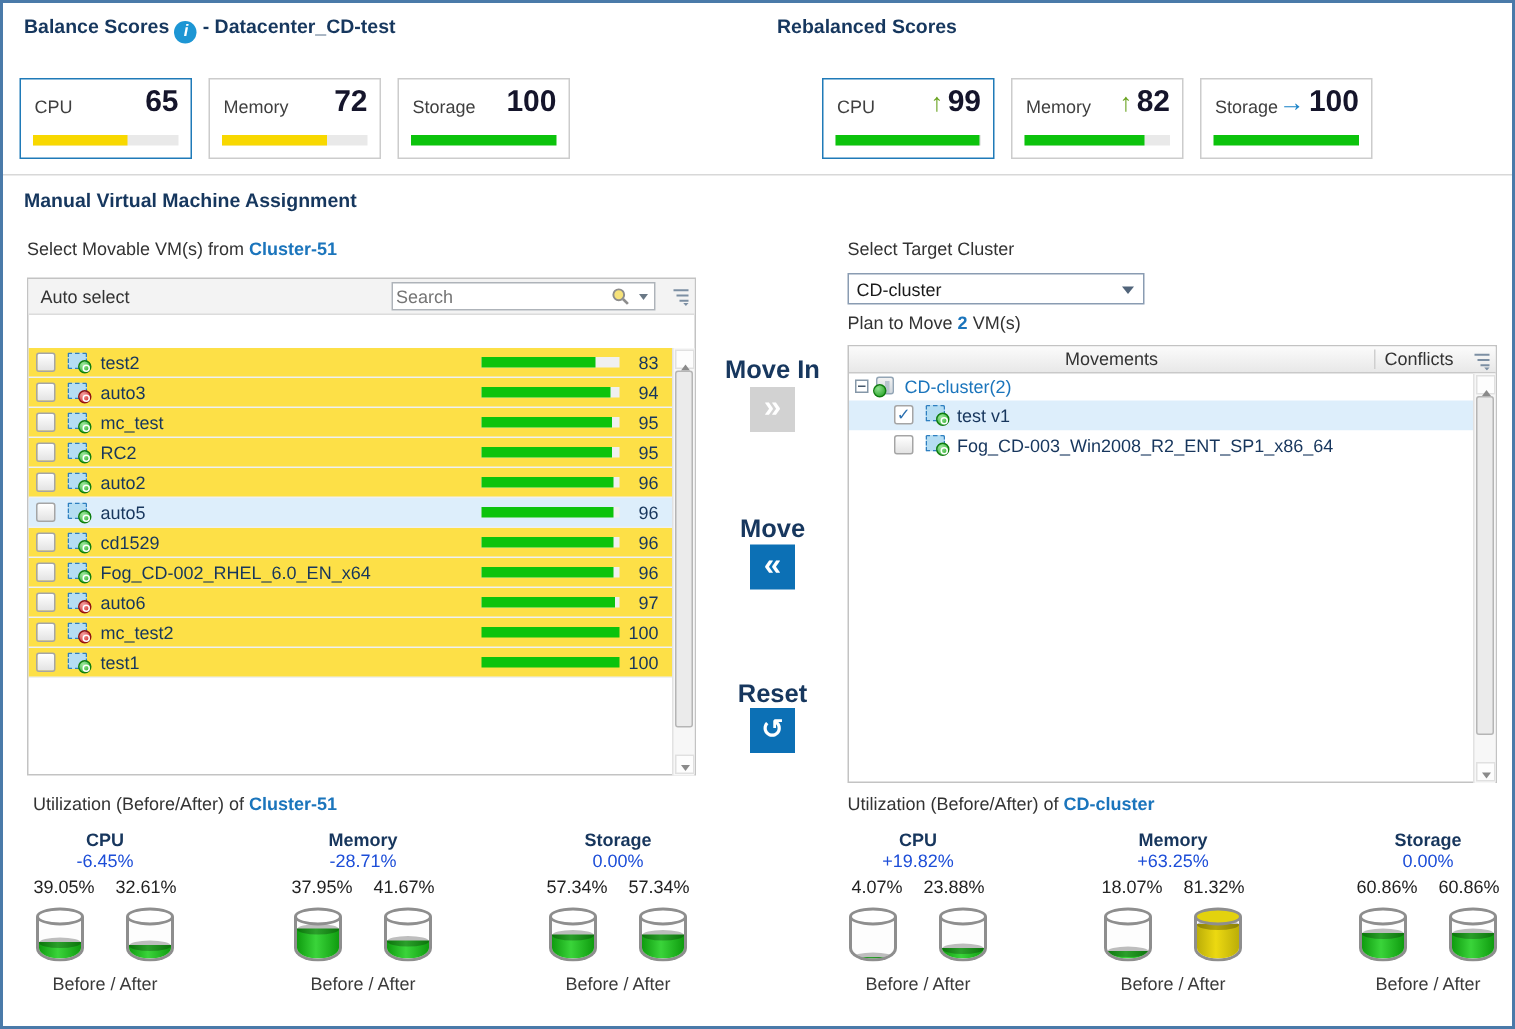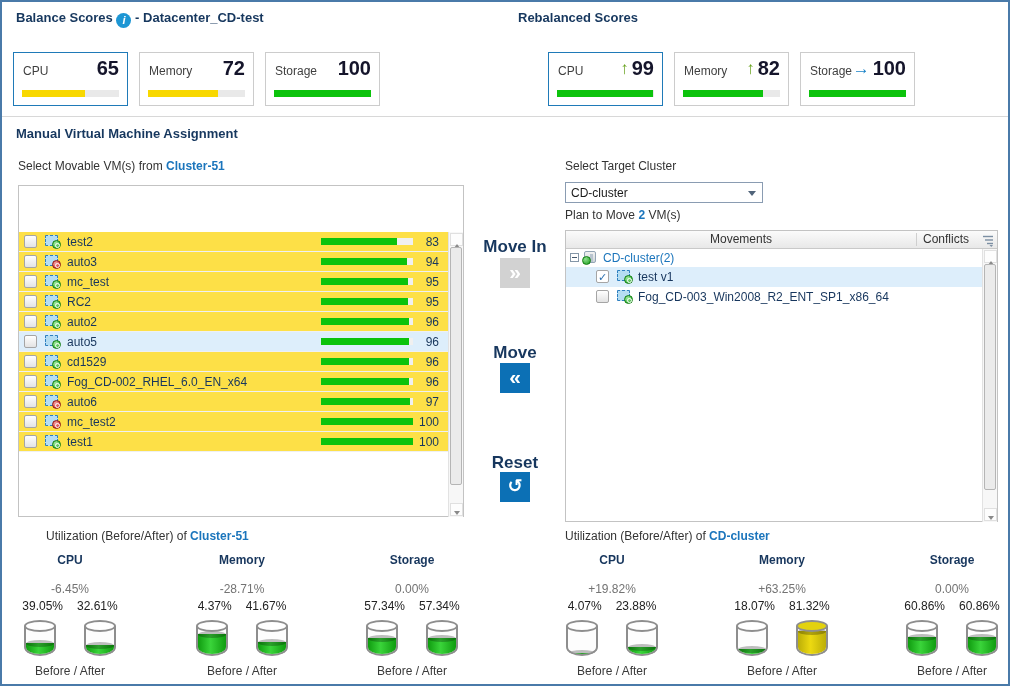--- a/index.html
+++ b/index.html
@@ -94,21 +94,21 @@
   .mv-row { position:relative; height:20px; background:#fff; }
   .mv-row.sel { background:#ddeefb; }
   .mv-row .cb { left:30px; }
   .mv-row .vm-icon { left:51px; }
   .mv-row .vm-name { left:72px; }
 
   
   .util-title { position:absolute; top:527px; font-size:12px; color:#333; }
   .util-group { position:absolute; top:551px; width:130px; text-align:center; }
   .metric-name { font-size:12px; font-weight:bold; color:#17365d; }
-  .delta { margin-top:15px; font-size:12px; color:#737373; }
+  .delta { font-size:12px; color:#1d4ed8; }
   .vals { margin-top:3px; font-size:12px; color:#222; }
   .vals span { margin:0 7px; }
   .cyls { margin-top:7px; display:flex; justify-content:center; gap:28px; }
   .cyl { position:relative; width:32px; height:40px; display:inline-block; }
   .cyl-body { position:absolute; top:6px; left:0; width:32px; height:30px; border-left:2px solid #8e8e8e; border-right:2px solid #8e8e8e;
               border-bottom:2px solid #8e8e8e; border-radius:0 0 16px 16px / 0 0 9px 9px; background:#fdfdfd; overflow:hidden; }
   .cyl-fill { position:absolute; left:0; right:0; bottom:0; }
   .cyl-fill.green { background:linear-gradient(to right,#0f9c0f,#3ad43a 45%,#0f9c0f); }
   .cyl-fill.yellow { background:linear-gradient(to right,#bcae08,#ecd911 45%,#bcae08); }
   .cyl-fill::before { content:""; position:absolute; top:-3px; left:0; right:0; height:7px; border-radius:50%; background:rgba(0,0,0,0.25); }
@@ -195,20 +195,43 @@
   <div class="divider"></div>
 
   <div class="sec-title" style="left:14px; top:124px;">Manual Virtual Machine Assignment</div>
 
   <div class="sub-label" style="left:16px; top:157px;">
     <span>Select Movable VM(s) from</span>
     <span class="blue-bold">Cluster-51</span>
   </div>
 
   <div class="vm-table">
+    <div class="tbl-toolbar">
+      <span class="auto-select">Auto select</span>
+      <span class="search-box">
+        <input type="text" placeholder="Search" style="">
+        <span class="search-icn">
+          <svg width="13" height="13" viewBox="0 0 13 13">
+              <circle cx="5.5" cy="5.5" r="3.6" fill="#f6e27a" stroke="#8d8d8d" stroke-width="1.3"></circle>
+              <line x1="8.3" y1="8.3" x2="11.6" y2="11.6" stroke="#8d8d8d" stroke-width="1.8"></line>
+            </svg>
+        </span>
+        <span class="search-caret"></span>
+      </span>
+      <span class="col-icon">
+        <svg width="14" height="13" viewBox="0 0 14 13">
+            <g stroke="#7c8fa3" stroke-width="1.4">
+              <line x1="2" y1="2.5" x2="12" y2="2.5"></line>
+              <line x1="4" y1="6" x2="12" y2="6"></line>
+              <line x1="6" y1="9.5" x2="12" y2="9.5"></line>
+            </g>
+            <path d="M8.5 11 L12 11 L10.25 13 Z" fill="#7c8fa3"></path>
+          </svg>
+      </span>
+    </div>
     <div class="tbl-body" id="vm-rows">
         <div class="vm-row">
           <span class="cb"></span>
           <span class="vm-icon">
             <span class="vm-status on"></span>
           </span>
           <span class="vm-name">test2</span>
           <span class="hog-track">
             <span class="hog-fill" style="width: 83%;"></span>
           </span>
@@ -391,21 +414,21 @@
           </div>
         </div>
     </div>
     <div class="vscroll">
       <span class="scroll-btn up"><span class="tri-up"></span></span>
       <span class="thumb" style="top:15px; height:226px;"></span>
       <span class="scroll-btn down"><span class="tri-down"></span></span>
     </div>
   </div>
 
-  <div class="util-title" style="left:20px;margin-left:24px;">
+  <div class="util-title" style="left:20px;">
     <span>Utilization (Before/After) of</span>
     <span class="blue-bold">Cluster-51</span>
   </div>
   <div class="util-title" style="left:563px;">
     <span>Utilization (Before/After) of</span>
     <span class="blue-bold">CD-cluster</span>
   </div>
   <div id="util-groups">
       <div class="util-group" style="left: 3px;">
         <div class="metric-name">CPU</div>
@@ -423,21 +446,21 @@
               <span class="cyl-fill green" style="height: 33%;"></span>
             </span>
             <span class="cyl-top"></span>
           </span>
         </div>
         <div class="caption">Before / After</div>
       </div>
       <div class="util-group" style="left: 175px;">
         <div class="metric-name">Memory</div>
         <div class="delta">-28.71%</div>
-        <div class="vals"><span>4.37%</span><span>41.67%</span></div>
+        <div class="vals"><span>37.95%</span><span>41.67%</span></div>
         <div class="cyls">
           <span class="cyl">
             <span class="cyl-body">
               <span class="cyl-fill green" style="height: 70%;"></span>
             </span>
             <span class="cyl-top"></span>
           </span>
           <span class="cyl">
             <span class="cyl-body">
               <span class="cyl-fill green" style="height: 42%;"></span>

